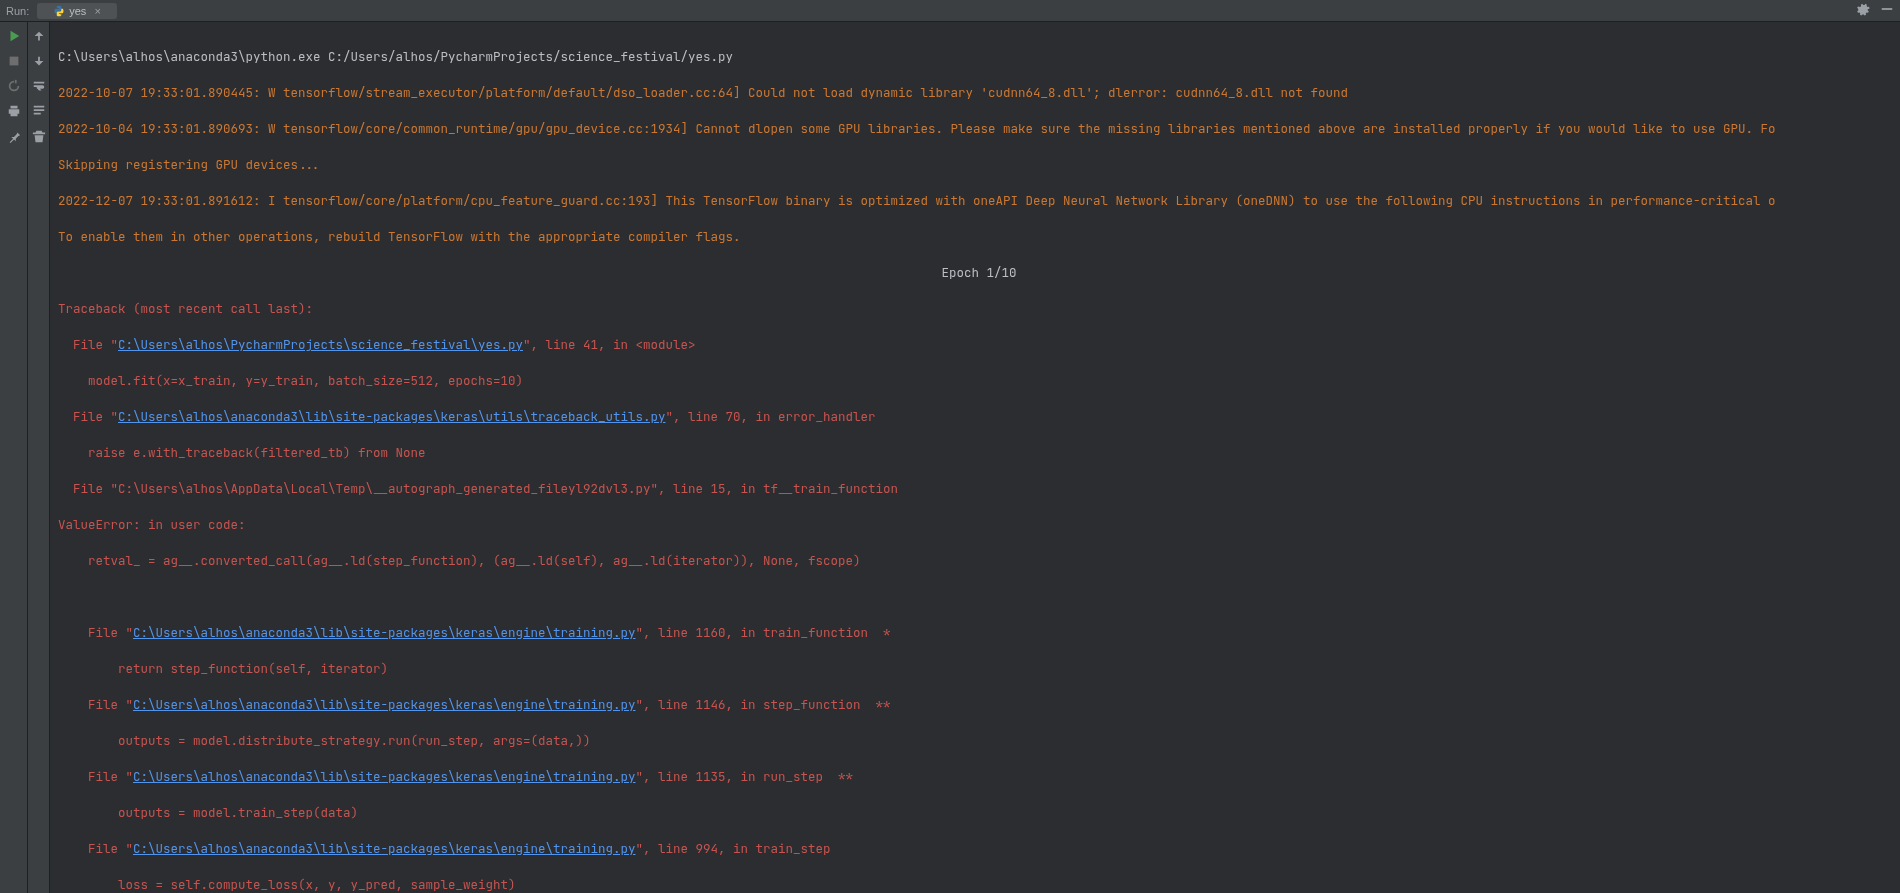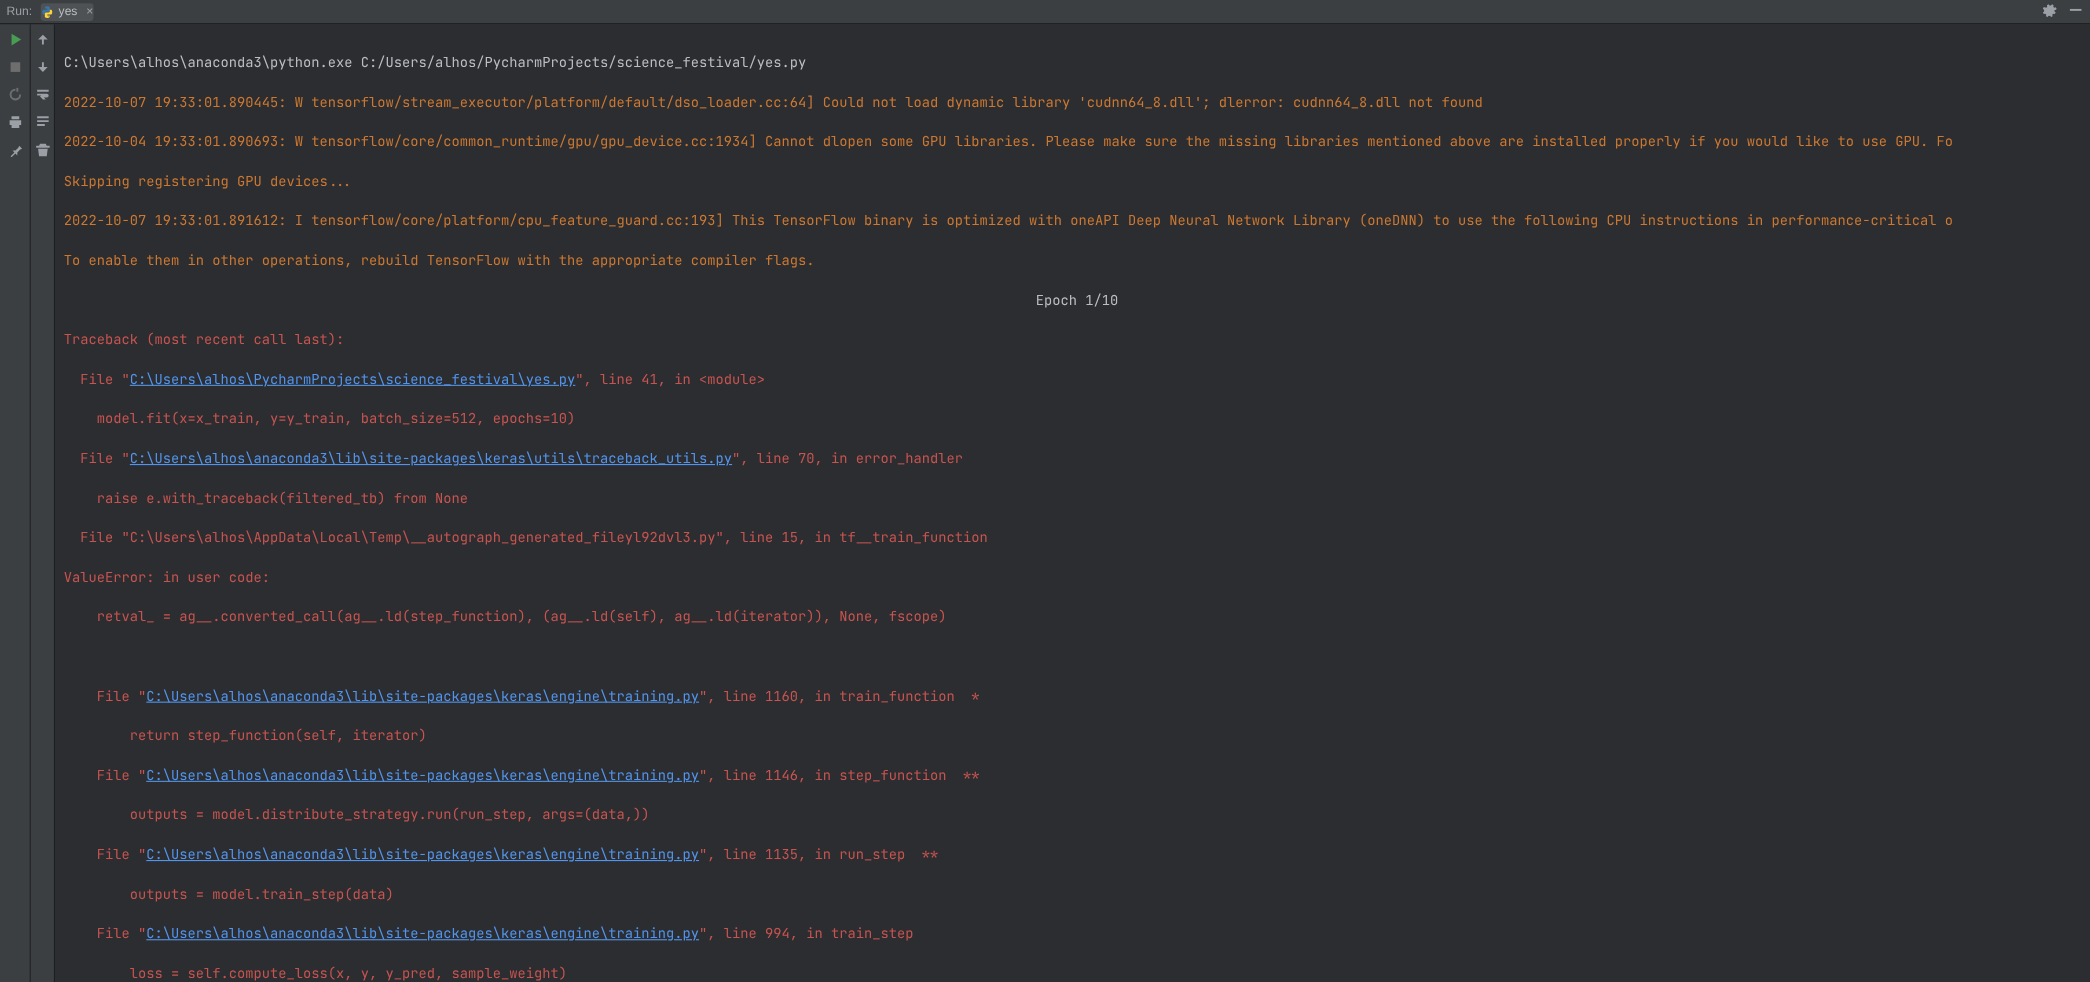--- a/index.html
+++ b/index.html
@@ -27,21 +27,21 @@
 .run-label {
   color: #9aa0a6;
   font-size: 11px;
   margin-right: 8px;
   font-family: "Segoe UI", sans-serif;
 }
 .tab {
   display: flex;
   align-items: center;
   background: #4e5254;
-  padding: 2px 0;
+  padding: 2px 16px;
   border-radius: 3px;
   font-family: "Segoe UI", sans-serif;
   font-size: 11px;
   color: #bcbec4;
   gap: 4px;
 }
 .py-icon {
   width: 12px;
   height: 12px;
   display: inline-flex;
@@ -185,21 +185,21 @@
           <path fill="#9aa0a6" d="M5 2h6l1 2h3v2H1V4h3zM3 7h10l-1 8H4z"></path>
         </svg>
       </span>
   </div>
 
   <div class="console">
 <div class="line cmd">C:\Users\alhos\anaconda3\python.exe C:/Users/alhos/PycharmProjects/science_festival/yes.py</div>
 <div class="line err">2022-10-07 19:33:01.890445: W tensorflow/stream_executor/platform/default/dso_loader.cc:64] Could not load dynamic library 'cudnn64_8.dll'; dlerror: cudnn64_8.dll not found</div>
 <div class="line err">2022-10-04 19:33:01.890693: W tensorflow/core/common_runtime/gpu/gpu_device.cc:1934] Cannot dlopen some GPU libraries. Please make sure the missing libraries mentioned above are installed properly if you would like to use GPU. Fo</div>
 <div class="line err">Skipping registering GPU devices...</div>
-<div class="line err">2022-10-07 19:33:01.891612: I tensorflow/core/platform/cpu_feature_guard.cc:193] This TensorFlow binary is optimized with oneAPI Deep Neural Network Library (oneDNN) to use the following CPU instructions in performance-critical o</div>
+<div class="line err">2022-12-07 19:33:01.891612: I tensorflow/core/platform/cpu_feature_guard.cc:193] This TensorFlow binary is optimized with oneAPI Deep Neural Network Library (oneDNN) to use the following CPU instructions in performance-critical o</div>
 <div class="line err">To enable them in other operations, rebuild TensorFlow with the appropriate compiler flags.</div>
 <div class="line normal">Epoch 1/10</div>
 <div class="line err2">Traceback (most recent call last):</div>
 <div class="line err2"><span>  File "</span><span class="link">C:\Users\alhos\PycharmProjects\science_festival\yes.py</span><span>", line 41, in &lt;module&gt;</span></div>
 <div class="line err2">    model.fit(x=x_train, y=y_train, batch_size=512, epochs=10)</div>
 <div class="line err2"><span>  File "</span><span class="link">C:\Users\alhos\anaconda3\lib\site-packages\keras\utils\traceback_utils.py</span><span>", line 70, in error_handler</span></div>
 <div class="line err2">    raise e.with_traceback(filtered_tb) from None</div>
 <div class="line err2">  File "C:\Users\alhos\AppData\Local\Temp\__autograph_generated_fileyl92dvl3.py", line 15, in tf__train_function</div>
 <div class="line err2">ValueError: in user code:</div>
 <div class="line err2">    retval_ = ag__.converted_call(ag__.ld(step_function), (ag__.ld(self), ag__.ld(iterator)), None, fscope)</div>

